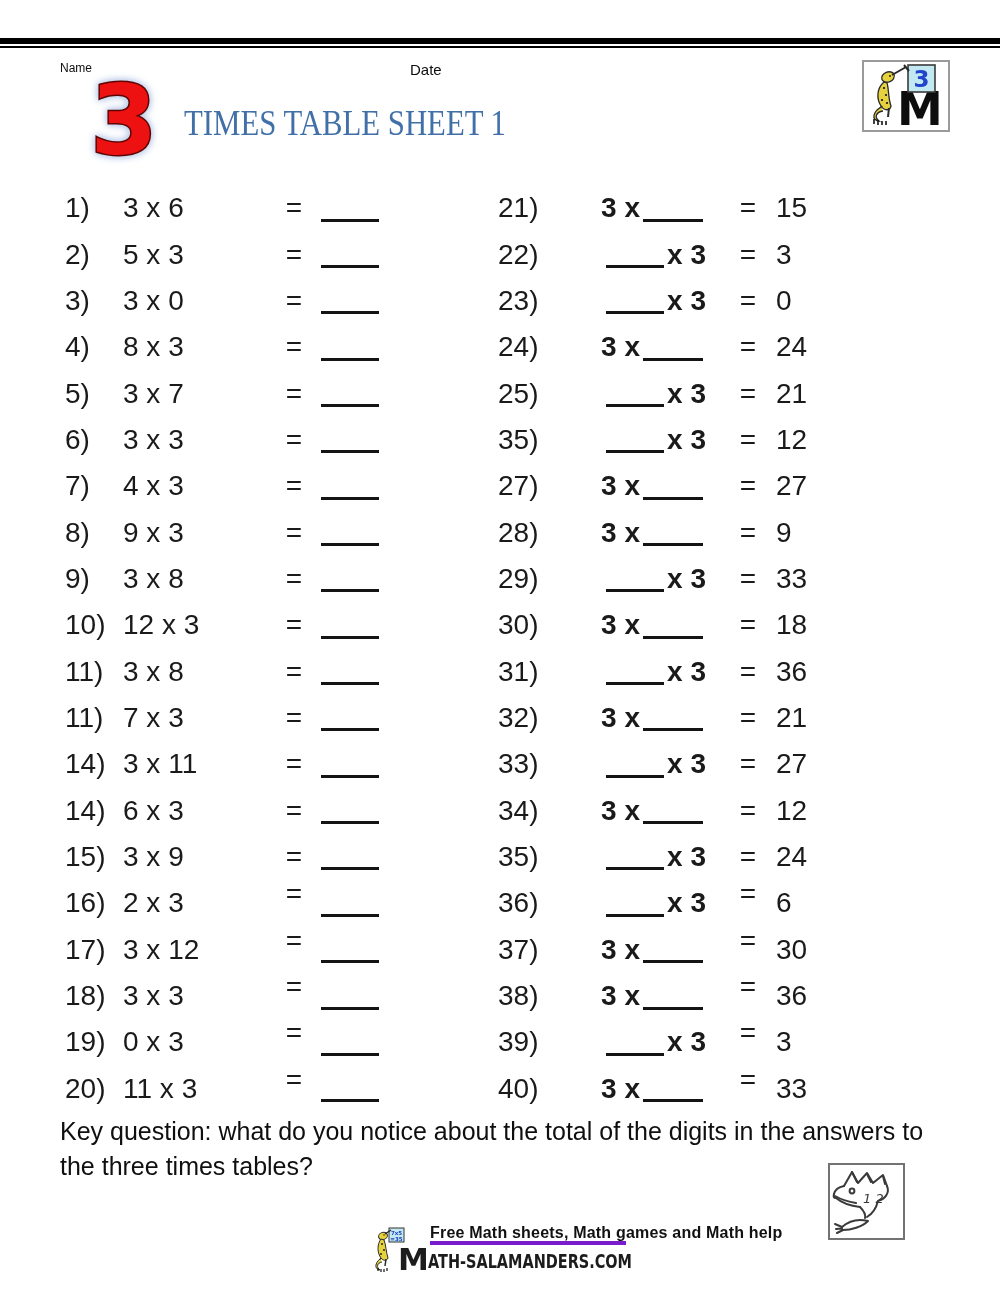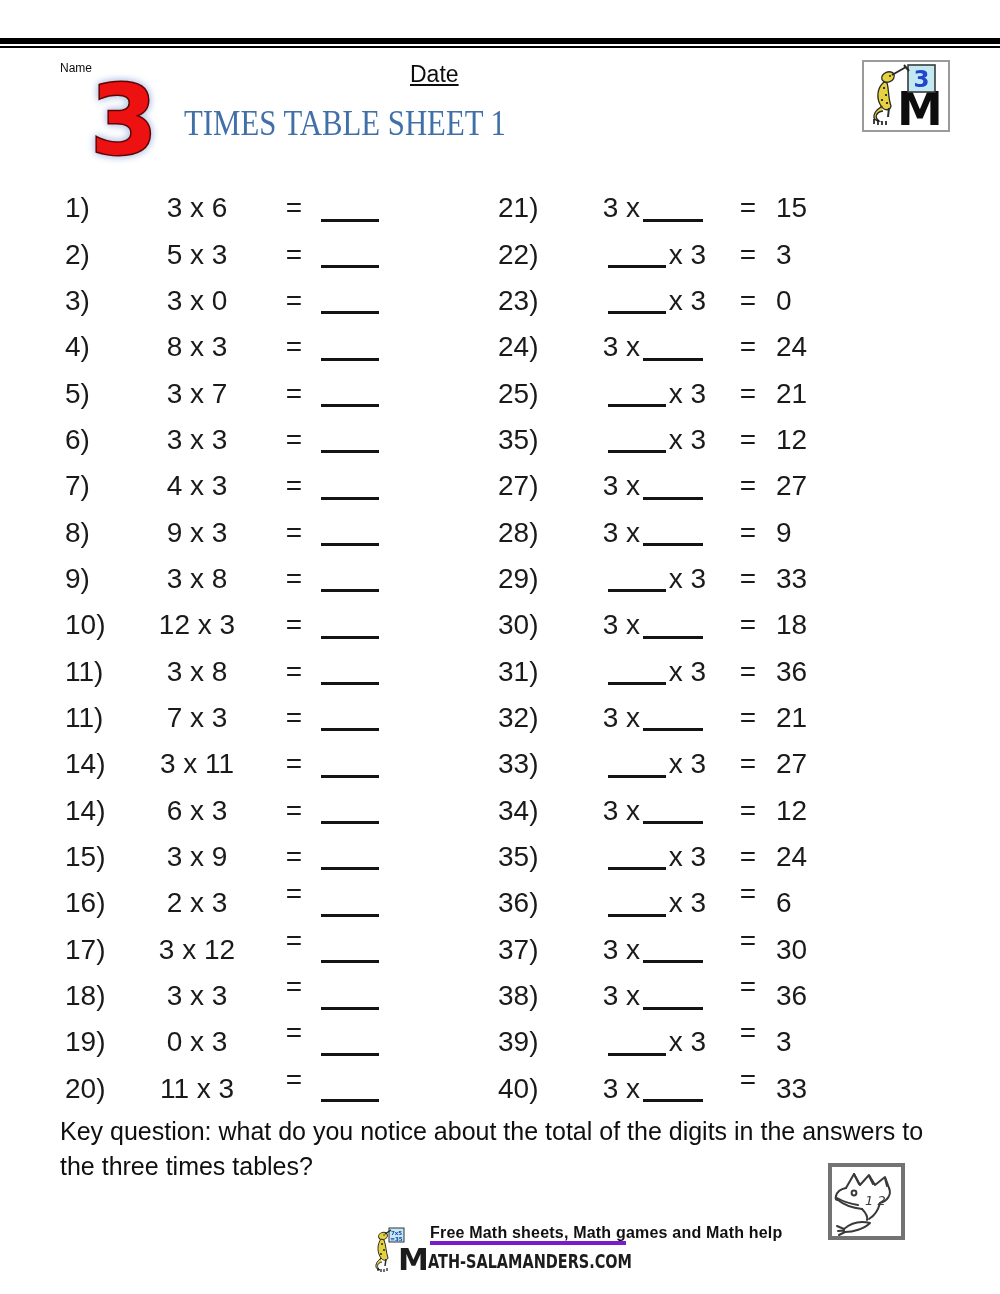--- a/index.html
+++ b/index.html
@@ -9,59 +9,59 @@
     font-family:"Liberation Sans", sans-serif; color:#141414; overflow:hidden;
   }
 
   
   .top-rule { position:absolute; top:38px; left:0; width:1000px; }
   .top-rule .thick { height:6px; background:#000; }
   .top-rule .thin  { height:2px; background:#000; margin-top:2px; }
 
   
   .name-label { position:absolute; left:60px;  top:61px; font-size:12px; color:#0d0d0d; }
-  .date-label { position:absolute; left:410px; top:61px; font-size:23px; color:#0d0d0d;text-decoration:underline; }
+  .date-label { position:absolute; left:410px; top:61px; font-size:15px; color:#0d0d0d; }
 
   
   .big-num-wrap { position:absolute; left:74px; top:68px; width:100px; height:104px;
     filter: drop-shadow(0 0 3px #b9c8e6) drop-shadow(0 0 3px #c8d5ec); }
 
   
   .title-wrap { position:absolute; left:184px; top:100px; }
 
   
   .logo-box { position:absolute; left:862px; top:60px; width:88px; height:72px;
     background:#fff; border:2px solid #9a9a9a; }
 
   
   .col { position:absolute; top:185px; }
   .col-left  { left:65px;  width:360px; }
   .col-right { left:498px; width:420px; }
   .prow { height:46.35px; display:flex; align-items:center; font-size:28px; color:#1a1a1a; }
   .pnum { width:58px; flex:none; }
-  .pexpr { width:148px; flex:none; text-align:center; white-space:pre; }
+  .pexpr { width:148px; flex:none; text-align:left; white-space:pre; }
   .peq   { width:30px; flex:none; text-align:center; margin-left:8px; }
   .peq.raised { transform: translateY(-9px); }
   .pblank { flex:none; height:0; border-bottom:3px solid #141414; transform:translateY(12px); }
   .pblank.left-col { width:58px; margin-left:12px; }
   .exprblock { width:100px; flex:none; margin-left:50px; display:flex;
-               justify-content:flex-end; align-items:center; white-space:pre; }
+               justify-content:flex-end; align-items:center; white-space:pre;font-weight:bold; }
   .exprblock .pblank { margin:0 3px; }
   .exprblock .blank-first  { width:58px; }
   .exprblock .blank-second { width:60px; }
   .col-right .peq { margin-left:28px; width:28px; }
   .panswer { margin-left:14px; }
 
   
   .key-question { position:absolute; left:60px; top:1114px; width:930px;
     font-size:25px; line-height:35px; color:#0f0f0f; }
 
   
   .sketch-box { position:absolute; left:828px; top:1163px; width:77px; height:77px;
-    border:4px solid #737373; background:#fff; }
+    border:2px solid #737373; background:#fff; }
 
   
   .footer { position:absolute; left:374px; top:1222px; width:280px; height:62px; }
   .footer .tagline { position:absolute; left:56px; top:2px; font-size:16px;
     font-weight:bold; color:#111; white-space:nowrap; letter-spacing:0.2px;text-align:center; }
   .footer .purple-bar { position:absolute; left:56px; top:19px; width:196px; height:4px; }
   .footer .wordmark { position:absolute; left:24px; top:21px; }
   .footer .mini-sal { position:absolute; left:0; top:4px; }
 </style>
 </head>

